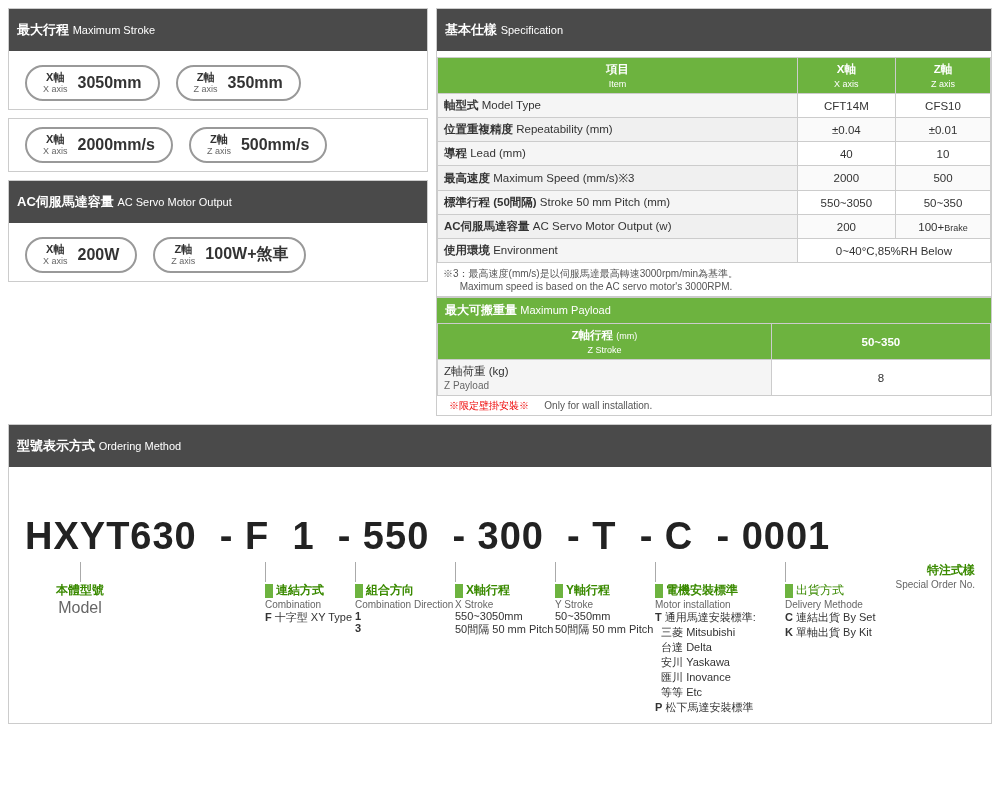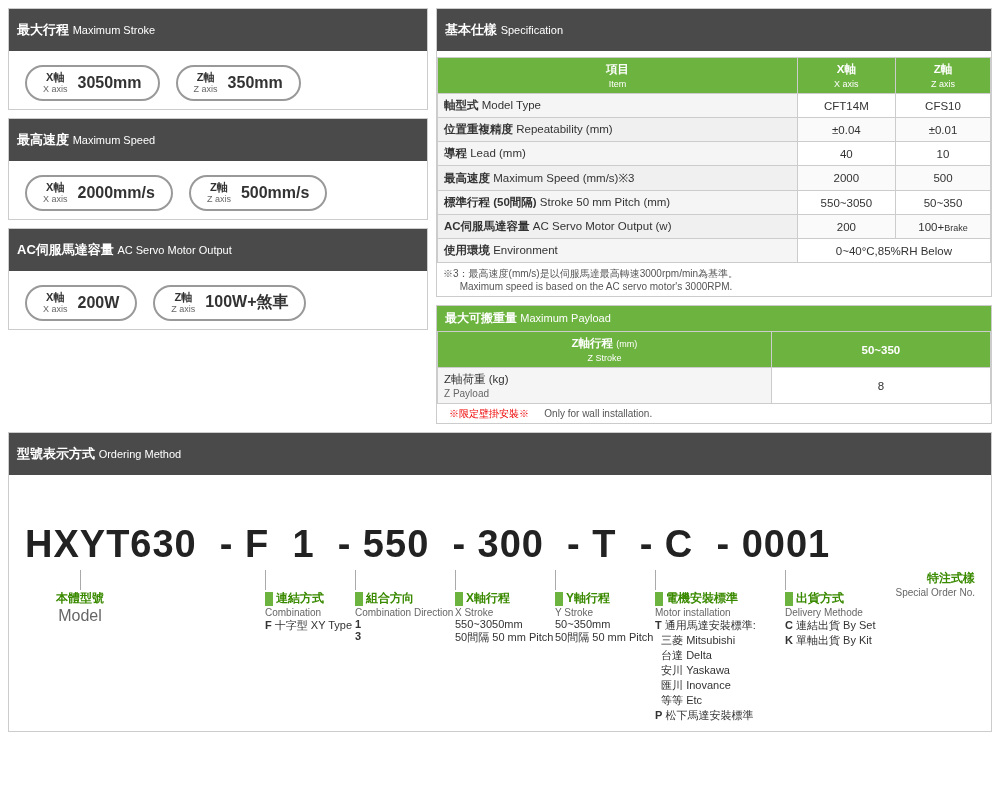--- a/index.html
+++ b/index.html
@@ -28,21 +28,21 @@
     .left-col {
       flex: 0 0 420px;
       display: flex;
       flex-direction: column;
       gap: 8px;
     }
     .right-col {
       flex: 1;
       display: flex;
       flex-direction: column;
-      gap: 8px;
+      gap: 0;
     }
 
     
     .section-header {
       background: #4a4a4a;
       color: #fff;
       padding: 12px 8px;
       font-size: 13px;
       font-weight: bold;
       margin-bottom: 6px;
@@ -186,24 +186,20 @@
             <div class="axis-label">
               <span class="cn">Z軸</span>
               <span class="en">Z axis</span>
             </div>
             <span class="axis-value">350mm</span>
           </div>
         </div>
       </div>
 
       <div class="section-box">
-        <div class="section-header">
-          <span class="cn">最高速度</span>
-          <span class="en">Maximum Speed</span>
-        </div>
         <div class="axis-boxes">
           <div class="axis-box">
             <div class="axis-label">
               <span class="cn">X軸</span>
               <span class="en">X axis</span>
             </div>
             <span class="axis-value">2000mm/s</span>
           </div>
           <div class="axis-box">
             <div class="axis-label">
@@ -428,21 +424,21 @@
           <div>&nbsp;&nbsp;匯川 Inovance</div>
           <div>&nbsp;&nbsp;等等 Etc</div>
           <div><span class="bold">P</span> 松下馬達安裝標準</div>
         </div>
       </div>
 
       <div style="display:flex;flex-direction:column;align-items:flex-start;min-width:110px;">
         <div style="width:1px;height:20px;background:#aaa;"></div>
         <div style="display:flex;align-items:center;gap:3px;">
           <div style="background:#6db33f;width:8px;height:14px;"></div>
-          <span style="color:#3a8a00;font-weight:bold;font-size:12px;">出貨方式</span>
+          <span style="color:#3a8a00;font-weight:normal;font-size:12px;">出貨方式</span>
         </div>
         <div style="color:#666;font-size:10px;">Delivery Methode</div>
         <div>
           <div><span class="bold">C</span> 連結出貨 By Set</div>
           <div><span class="bold">K</span> 單軸出貨 By Kit</div>
         </div>
       </div>
 
       <div style="display:flex;flex-direction:column;align-items:flex-end;min-width:80px;">
         <div style="color:#3a8a00;font-weight:bold;font-size:12px;">特注式樣</div>

